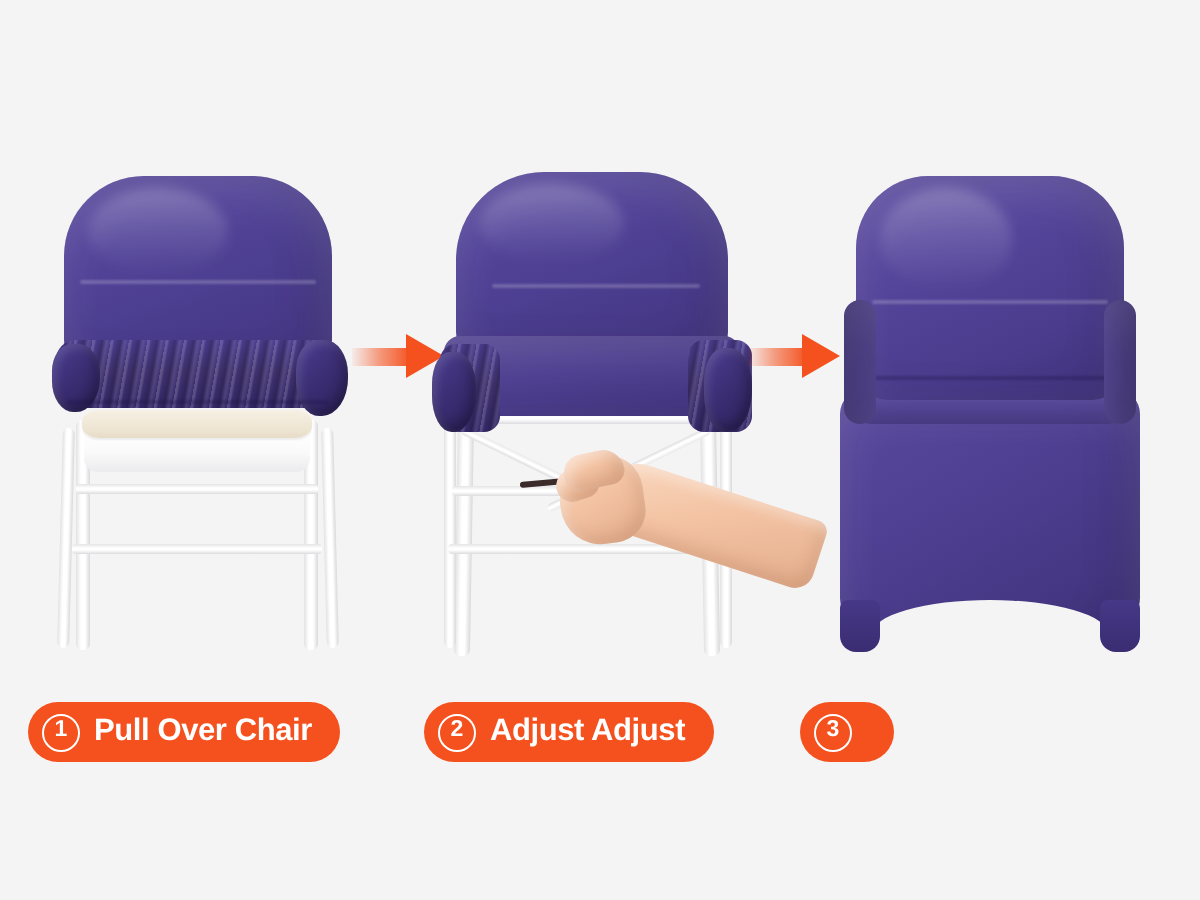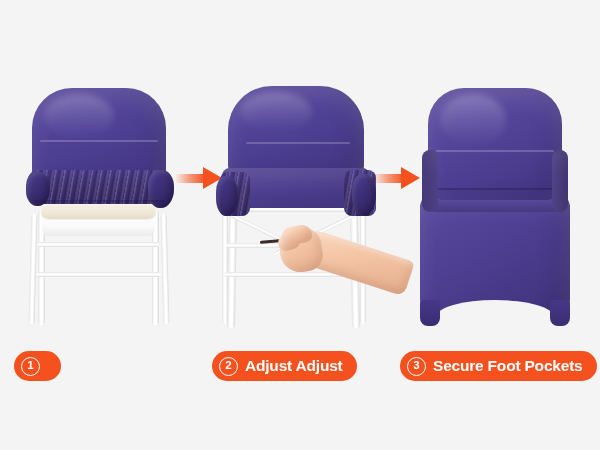--- a/index.html
+++ b/index.html
@@ -319,25 +319,25 @@
                   background:linear-gradient(to bottom,#463887,#3a2d72);
                   border-radius:4px 4px 8px 8px;"></div>
       <div style="position:absolute; left:150px; top:300px; width:20px; height:26px;
                   background:linear-gradient(to bottom,#463887,#3a2d72);
                   border-radius:4px 4px 8px 8px;"></div>
     </div>
   </div>
 
   <div class="pill" id="pill-1">
     <div class="pill-num">1</div>
+    <div class="pill-label">Pull Over Chair</div>
   </div>
 
   <div class="pill" id="pill-2">
     <div class="pill-num">2</div>
     <div class="pill-label">Adjust Adjust</div>
   </div>
 
   <div class="pill" id="pill-3">
     <div class="pill-num">3</div>
-    <div class="pill-label">Secure Foot Pockets</div>
   </div>
 
 </div>
 
 </body></html>

